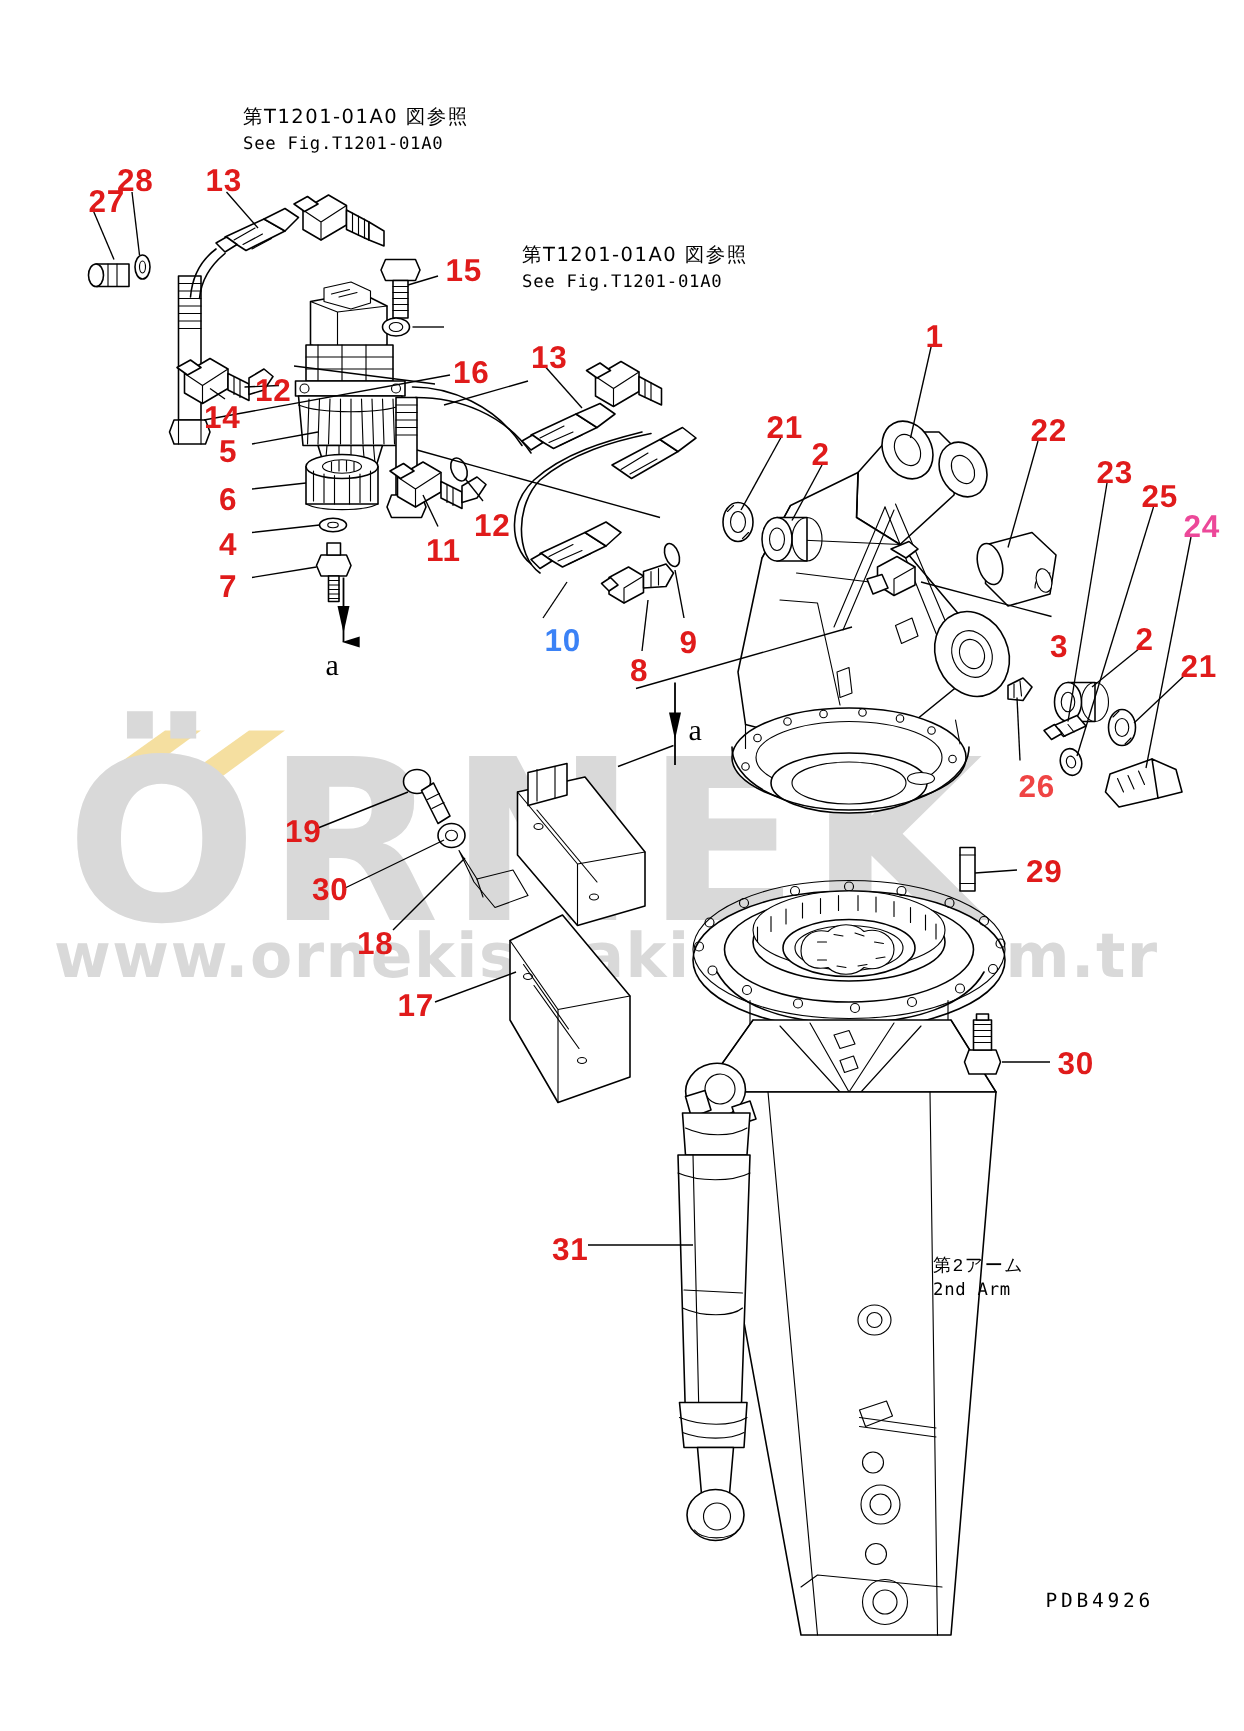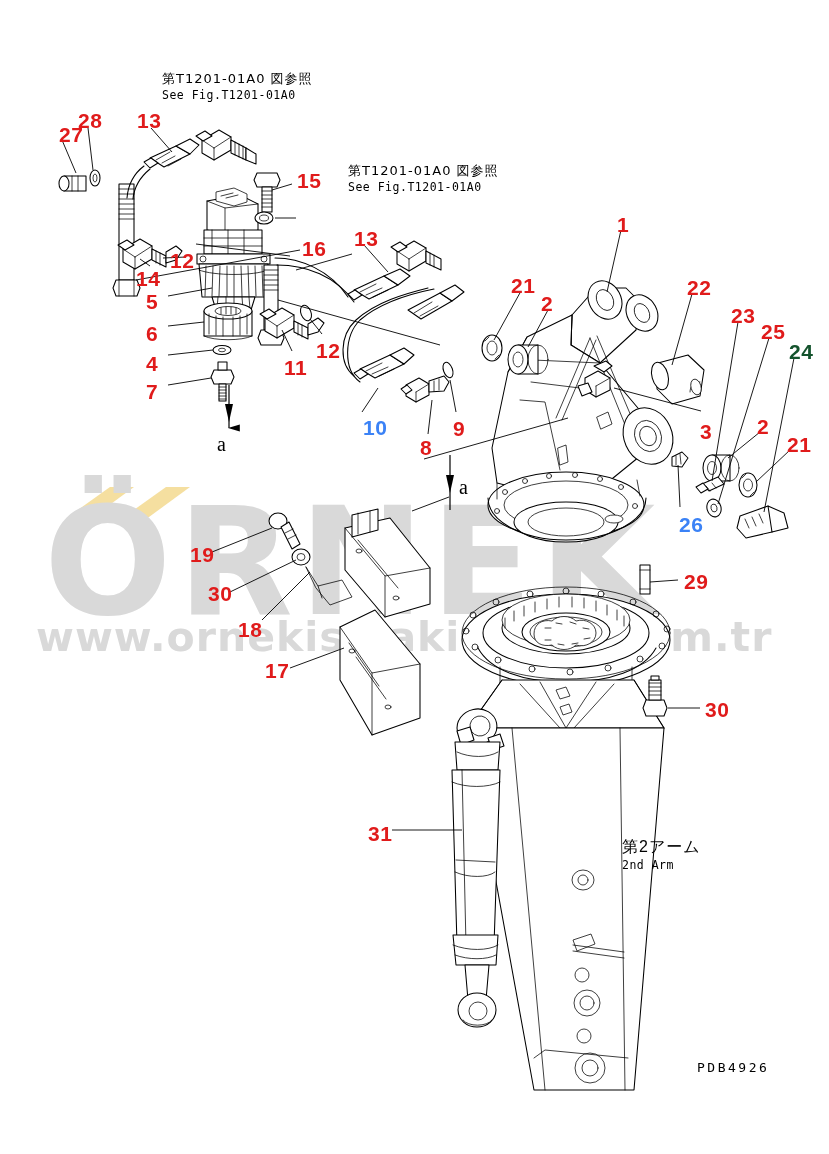--- a/index.html
+++ b/index.html
@@ -64,22 +64,22 @@
   .partname {
     position: absolute;
     color: #000000;
     font-family: "DejaVu Sans Mono", monospace;
     font-size: 11.5px;
     line-height: 1.35;
     white-space: nowrap;
     letter-spacing: 0.5px;
   }
   .partname .jp {
-    font-family: Liberation Sans, sans-serif;
-    font-size: 16px;
+    font-family: Liberation Mono, monospace;
+    font-size: 12px;
     letter-spacing: 1px;
   }
   
   #drawing-code {
     position: absolute;
     left: 697px;
     top: 1060px;
     color: #000000;
     font-family: "DejaVu Sans Mono", monospace;
     font-size: 13px;
@@ -668,25 +668,25 @@
       <div class="callout" style="left: 316px; top: 340px; color: rgb(224, 27, 27);">12</div>
       <div class="callout" style="left: 344px; top: 417px; color: #3b82f6; margin-left: 19px;">10</div>
       <div class="callout" style="left: 420px; top: 437px; color: rgb(224, 27, 27);">8</div>
       <div class="callout" style="left: 453px; top: 418px; color: rgb(224, 27, 27);">9</div>
       <div class="callout" style="left: 617px; top: 214px; color: rgb(224, 27, 27);">1</div>
       <div class="callout" style="left: 511px; top: 275px; color: rgb(224, 27, 27);">21</div>
       <div class="callout" style="left: 541px; top: 293px; color: rgb(224, 27, 27);">2</div>
       <div class="callout" style="left: 687px; top: 277px; color: rgb(224, 27, 27);">22</div>
       <div class="callout" style="left: 731px; top: 305px; color: rgb(224, 27, 27);">23</div>
       <div class="callout" style="left: 761px; top: 321px; color: rgb(224, 27, 27);">25</div>
-      <div class="callout" style="left: 789px; top: 341px; color: #14532d;">24</div>
+      <div class="callout" style="left: 789px; top: 341px; color: #ec4899;">24</div>
       <div class="callout" style="left: 700px; top: 421px; color: rgb(224, 27, 27);">3</div>
       <div class="callout" style="left: 757px; top: 416px; color: rgb(224, 27, 27);">2</div>
       <div class="callout" style="left: 787px; top: 434px; color: rgb(224, 27, 27);">21</div>
-      <div class="callout" style="left: 679px; top: 514px; color: #3b82f6;">26</div>
+      <div class="callout" style="left: 679px; top: 514px; color: #ef4444;">26</div>
       <div class="callout" style="left: 684px; top: 571px; color: rgb(224, 27, 27);">29</div>
       <div class="callout" style="left: 190px; top: 544px; color: rgb(224, 27, 27);">19</div>
       <div class="callout" style="left: 208px; top: 583px; color: rgb(224, 27, 27);">30</div>
       <div class="callout" style="left: 238px; top: 619px; color: rgb(224, 27, 27);">18</div>
       <div class="callout" style="left: 265px; top: 660px; color: rgb(224, 27, 27);">17</div>
       <div class="callout" style="left: 705px; top: 699px; color: rgb(224, 27, 27);">30</div>
       <div class="callout" style="left: 368px; top: 823px; color: rgb(224, 27, 27);">31</div>
     </div>
 
   <div id="drawing-code">PDB4926</div>

